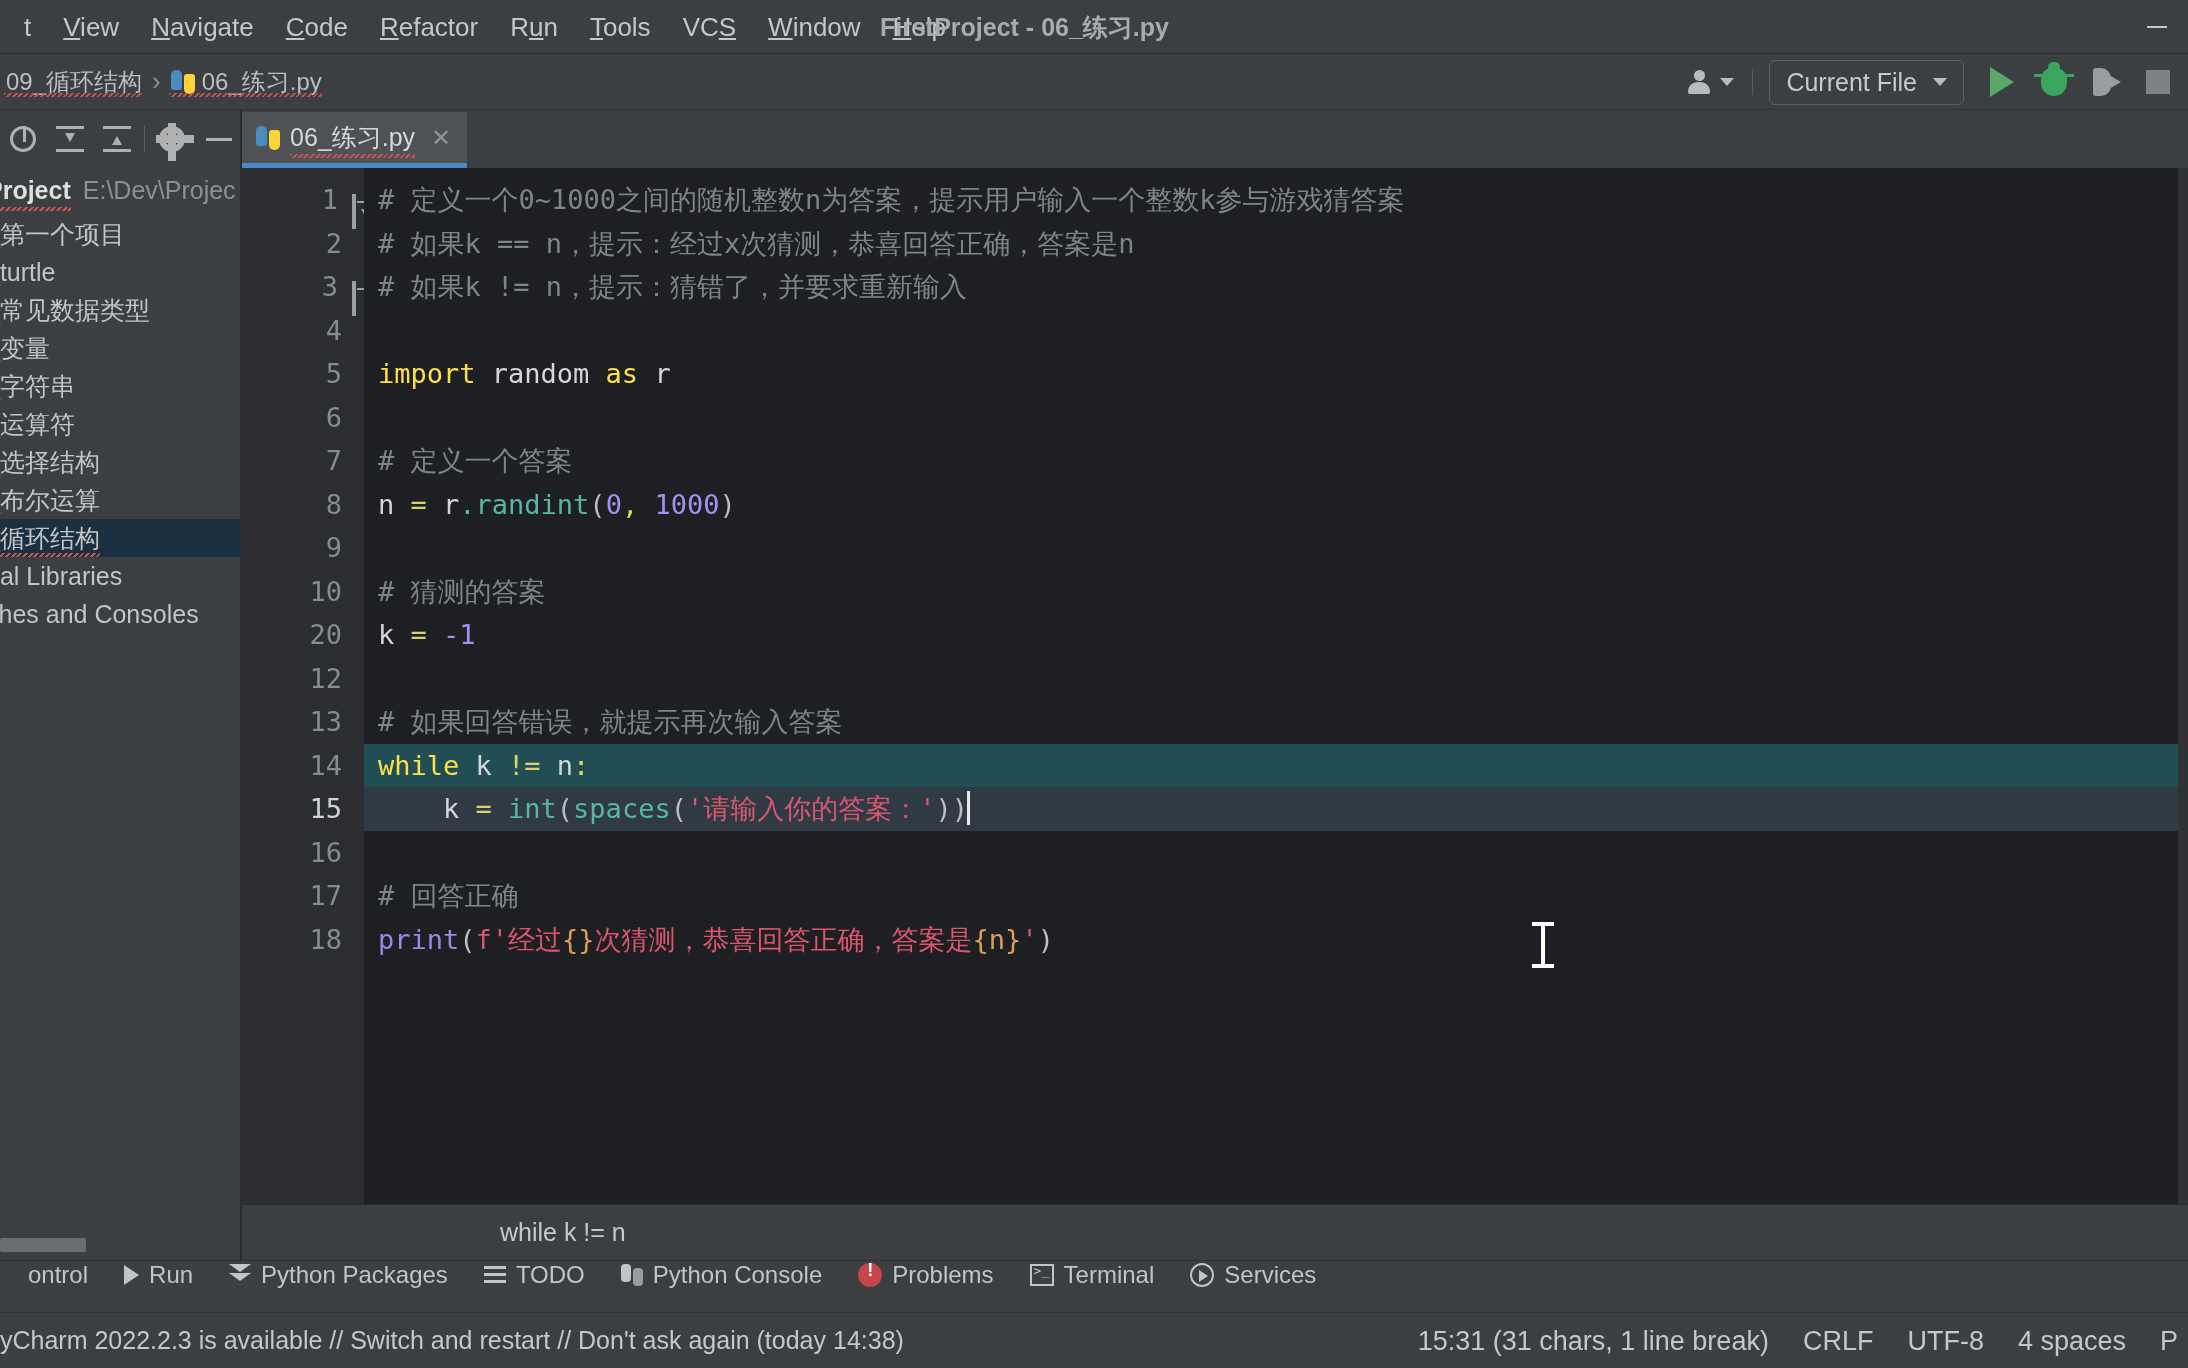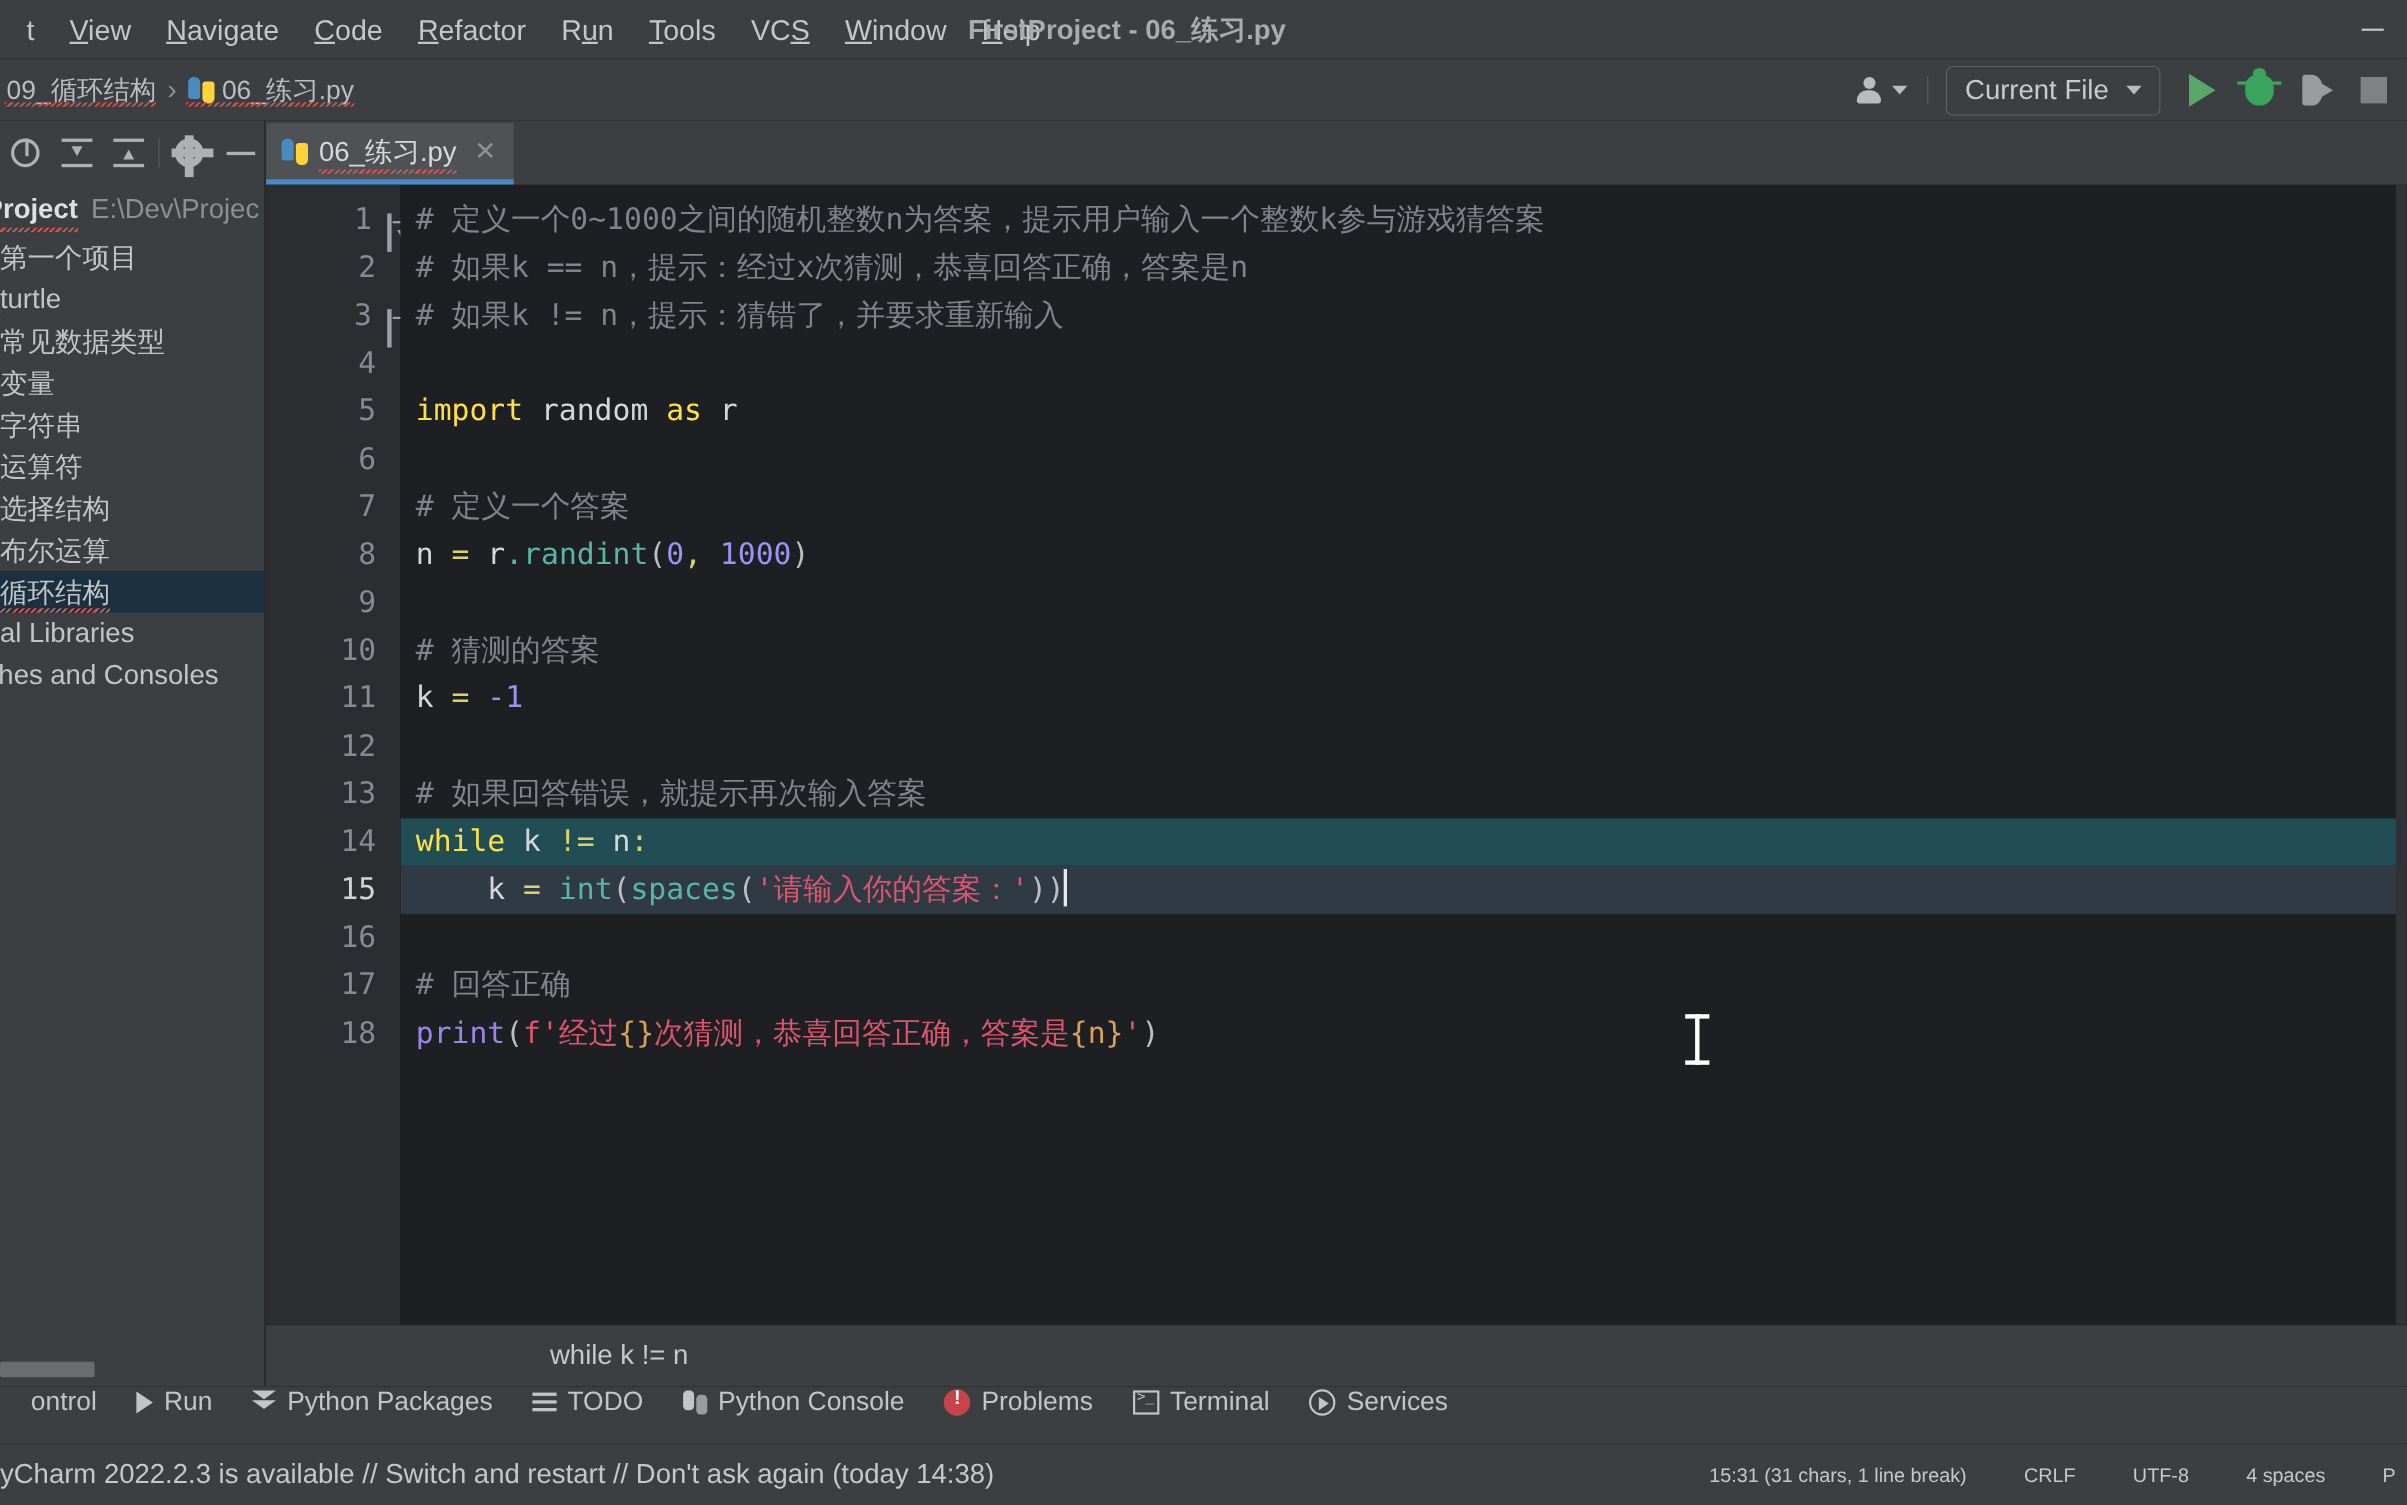--- a/index.html
+++ b/index.html
@@ -324,22 +324,22 @@
   .statusbar {
     height: 56px; flex: 0 0 56px;
     background: #3c3f41;
     display: flex; align-items: center;
     position: relative;
     border-top: 1px solid #323232;
   }
   .notif { color: #c5c7c9; font-size: 25px; padding-left: 0px; white-space: nowrap; }
   .status-right {
     position: absolute; right: 8px; top: 0; height: 56px;
-    display: flex; align-items: center; gap: 48px;
-    color: #c5c7c9; font-size: 18px; white-space: nowrap;
+    display: flex; align-items: center; gap: 30px;
+    color: #c5c7c9; font-size: 27px; white-space: nowrap;
   }
   .status-right .si { padding: 0 2px; }
 </style>
 </head>
 <body>
 
 <div class="app">
 
   <div class="menubar">
     <div id="menu-items" style="display:flex;align-items:center;">
@@ -484,21 +484,21 @@
             <div class="gline">1<span class="fold fold-open"></span><span class="foldline"></span></div>
             <div class="gline">2</div>
             <div class="gline">3<span class="fold fold-end"></span></div>
             <div class="gline">4</div>
             <div class="gline">5</div>
             <div class="gline">6</div>
             <div class="gline">7</div>
             <div class="gline">8</div>
             <div class="gline">9</div>
             <div class="gline">10</div>
-            <div class="gline">11</div>
+            <div class="gline">20</div>
             <div class="gline">12</div>
             <div class="gline">13</div>
             <div class="gline">14</div>
             <div class="gline cur">15</div>
             <div class="gline">16</div>
             <div class="gline">17</div>
             <div class="gline">18</div>
           </div>
         <div class="code-area" id="code-area">
 

